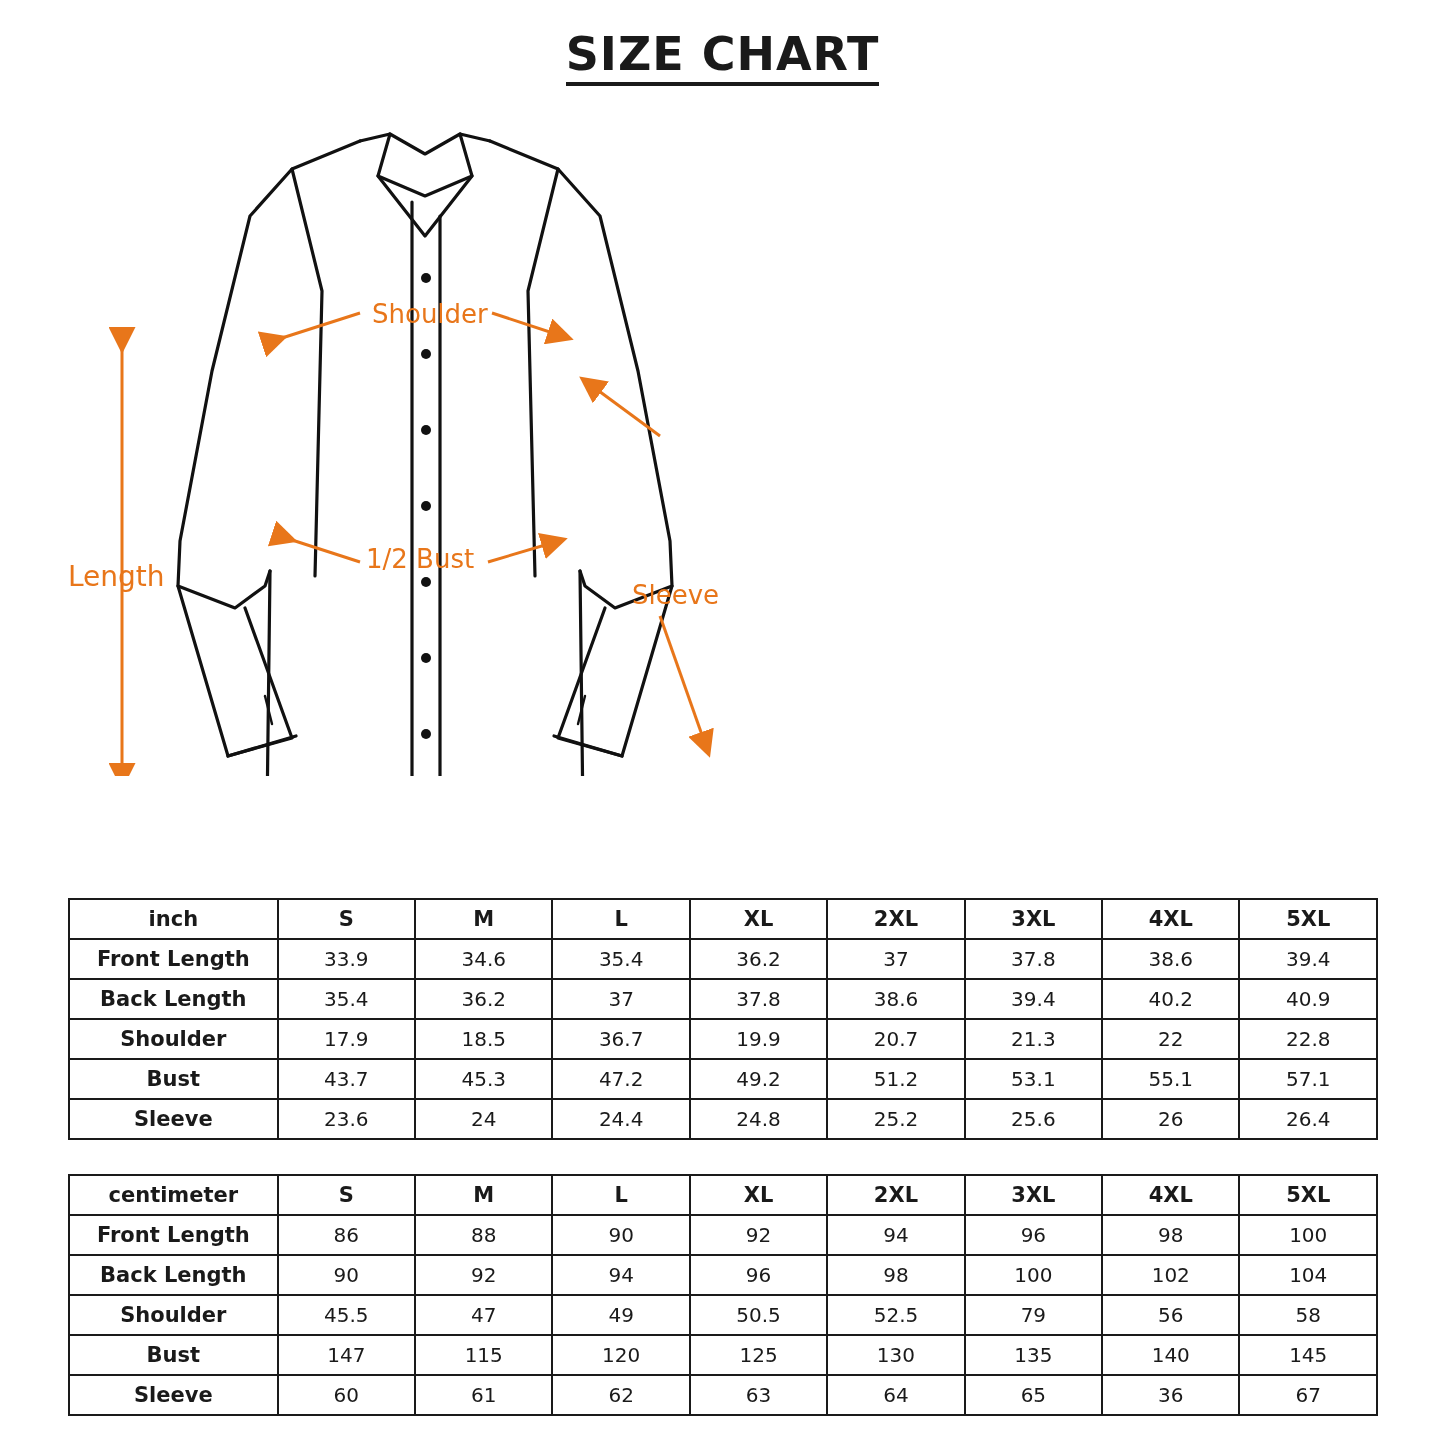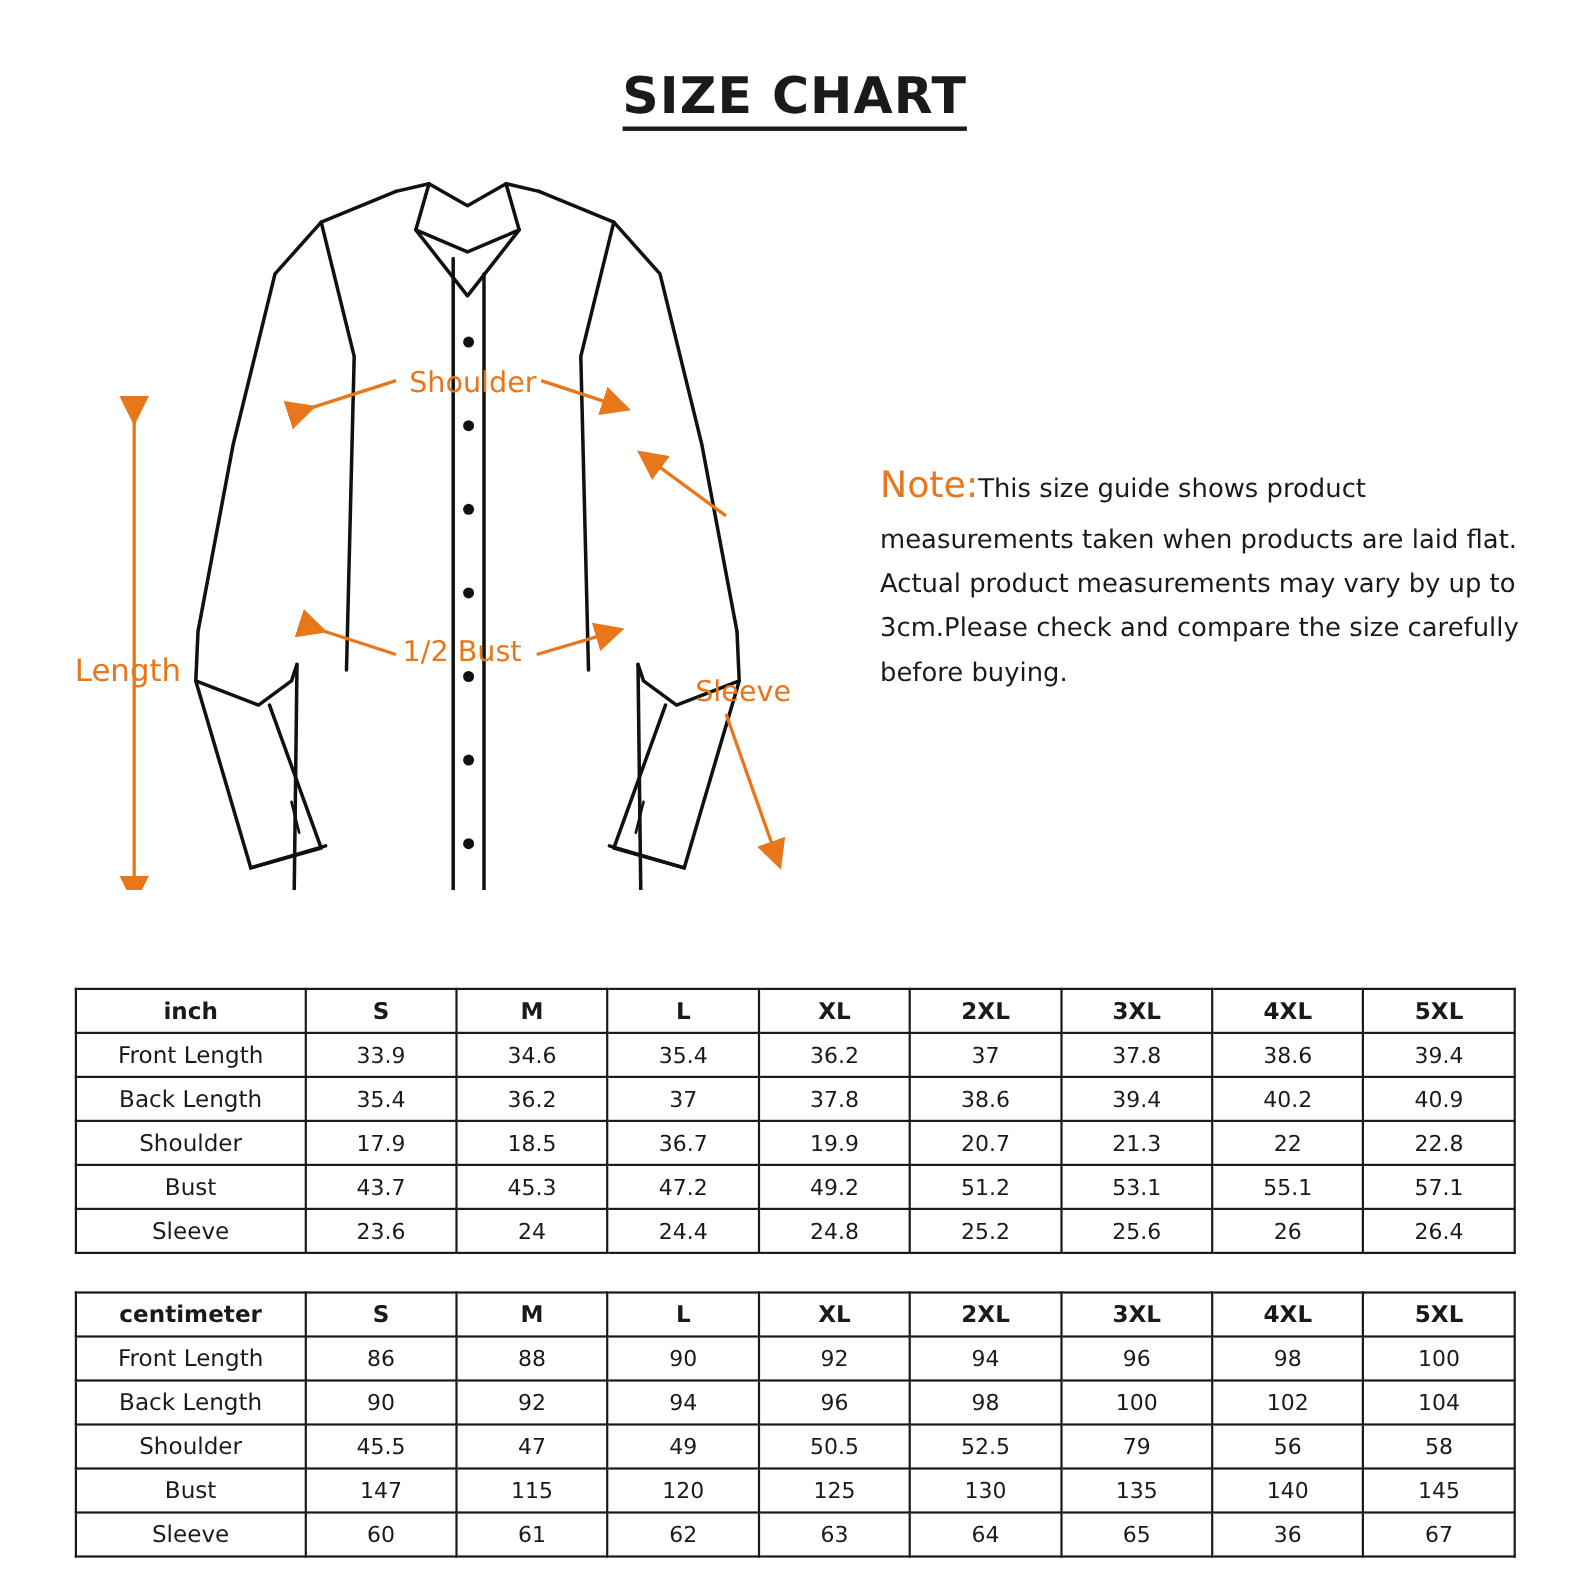--- a/index.html
+++ b/index.html
@@ -13,21 +13,21 @@
     font-family: "DejaVu Sans", sans-serif;
     color: #1a1a1a;
     position: relative;
     overflow: hidden;
   }
 
   
   .title-wrap {
     width: 100%;
     text-align: center;
-    padding-top: 63px;
+    padding-top: 30px;
   }
   .title {
     display: inline-block;
     font-size: 46px;
     font-weight: bold;
     letter-spacing: 1px;
     color: #1a1a1a;
     border-bottom: 4px solid #1a1a1a;
     padding-bottom: 4px;
     line-height: 1.05;
@@ -86,21 +86,21 @@
     height: 32px;
     padding: 3px 0;
     background: #ffffff;
     font-family: "DejaVu Sans", sans-serif;
   }
   table th {
     font-weight: bold;
     font-size: 21px;
   }
   table .rowhead {
-    font-weight: normal;
+    font-weight: bold;
     font-size: 21px;
   }
   col.first { width: 208px; }
   col.size { width: 137px; }
   .table-gap { height: 34px; }
 
   .corner {
     font-weight: bold;
     font-size: 21px;
   }
@@ -177,25 +177,20 @@
         <path d="M600 500 L648 636" marker-end="url(#ar)"></path>
       </g>
 
       <text x="312" y="207" font-family="DejaVu Sans, sans-serif" font-size="26" fill="#E8761A">Shoulder</text>
       <text x="306" y="452" font-family="DejaVu Sans, sans-serif" font-size="26" fill="#E8761A">1/2 Bust</text>
       <text x="8" y="470" font-family="DejaVu Sans, sans-serif" font-size="28" fill="#E8761A">Length</text>
       <text x="572" y="488" font-family="DejaVu Sans, sans-serif" font-size="26" fill="#E8761A">Sleeve</text>
     </svg>
   </div>
 
-  <div class="note">
-    <p class="note-text">
-      <span class="note-label">Note:</span><span>This size guide shows product measurements taken when products are laid flat. Actual product measurements may vary by up to 3cm.Please check and compare the size carefully before buying.</span>
-    </p>
-  </div>
 </div>
 
 <div class="tables">
 
   <table>
     <colgroup>
       <col class="first">
         <col class="size">
         <col class="size">
         <col class="size">

